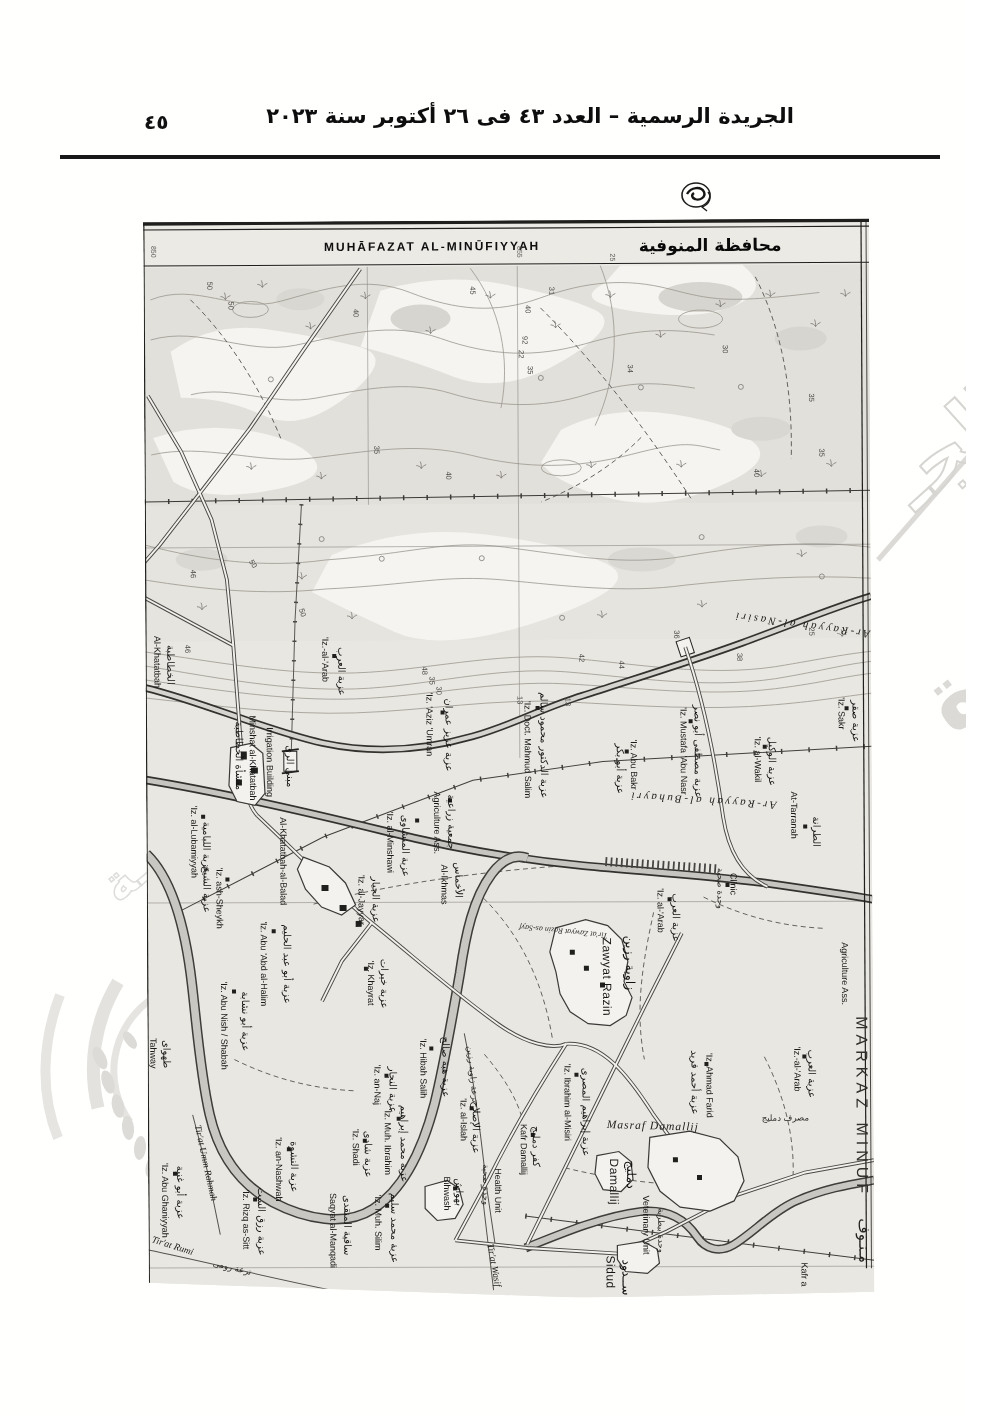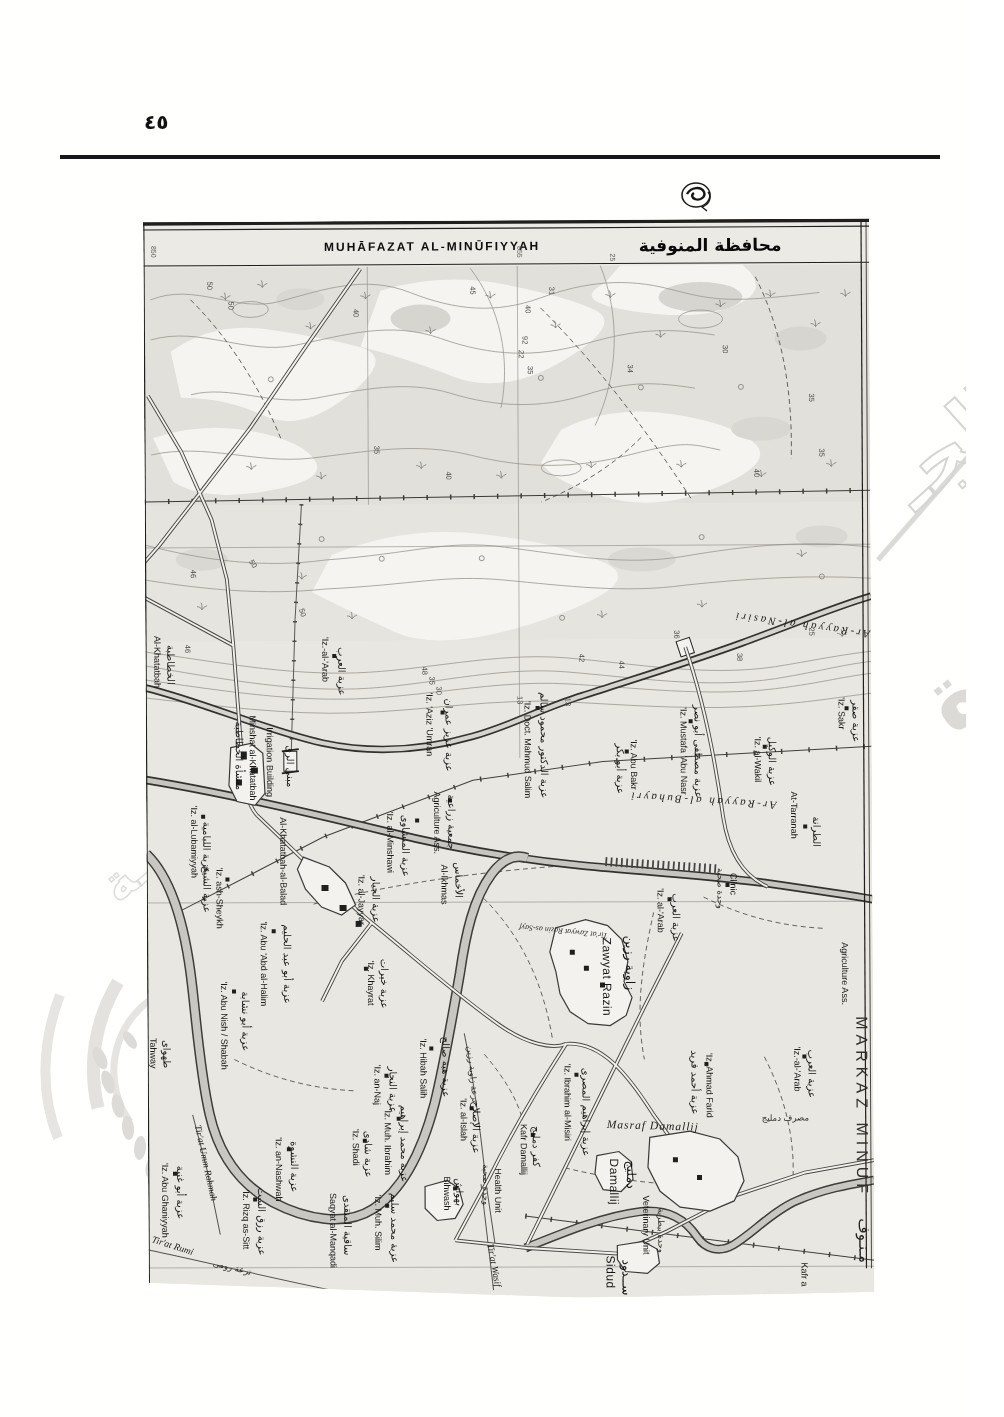--- a/index.html
+++ b/index.html
@@ -36,20 +36,21 @@
   text.lbl-big-ar{font:15px "DejaVu Sans",sans-serif;fill:#21201e;letter-spacing:6px;}
   text.lbl-title-en{font:700 12px "Liberation Sans",sans-serif;fill:#0e0e0e;letter-spacing:2px;}
   text.lbl-title-ar{font:700 17px "DejaVu Sans",sans-serif;fill:#090909;}
 </style>
 </head>
 <body>
 
 <div class="page">
 
   <div class="hdr-num">٤٥</div>
+  <div class="hdr-title">الجريدة الرسمية – العدد ٤٣ فى ٢٦ أكتوبر سنة ٢٠٢٣</div>
   <div class="hdr-rule"></div>
 
   <svg class="wm-svg" width="1004" height="1417" viewBox="0 0 1004 1417">
     <g fill="none">
       <path d="M118,982 C94,1022 88,1066 98,1108" stroke="#e3e2df" stroke-width="13"></path>
       <path d="M60,995 C42,1042 40,1094 58,1138" stroke="#e6e5e2" stroke-width="10"></path>
       <path d="M150,1000 a88,88 0 0,0 -20,122" stroke="#e5e4e1" stroke-width="7"></path>
       <g fill="#dcdbd7" stroke="none">
         <ellipse cx="100" cy="1058" rx="6" ry="12" transform="rotate(-25 100 1058)"></ellipse>
         <ellipse cx="108" cy="1082" rx="6" ry="12" transform="rotate(-18 108 1082)"></ellipse>

